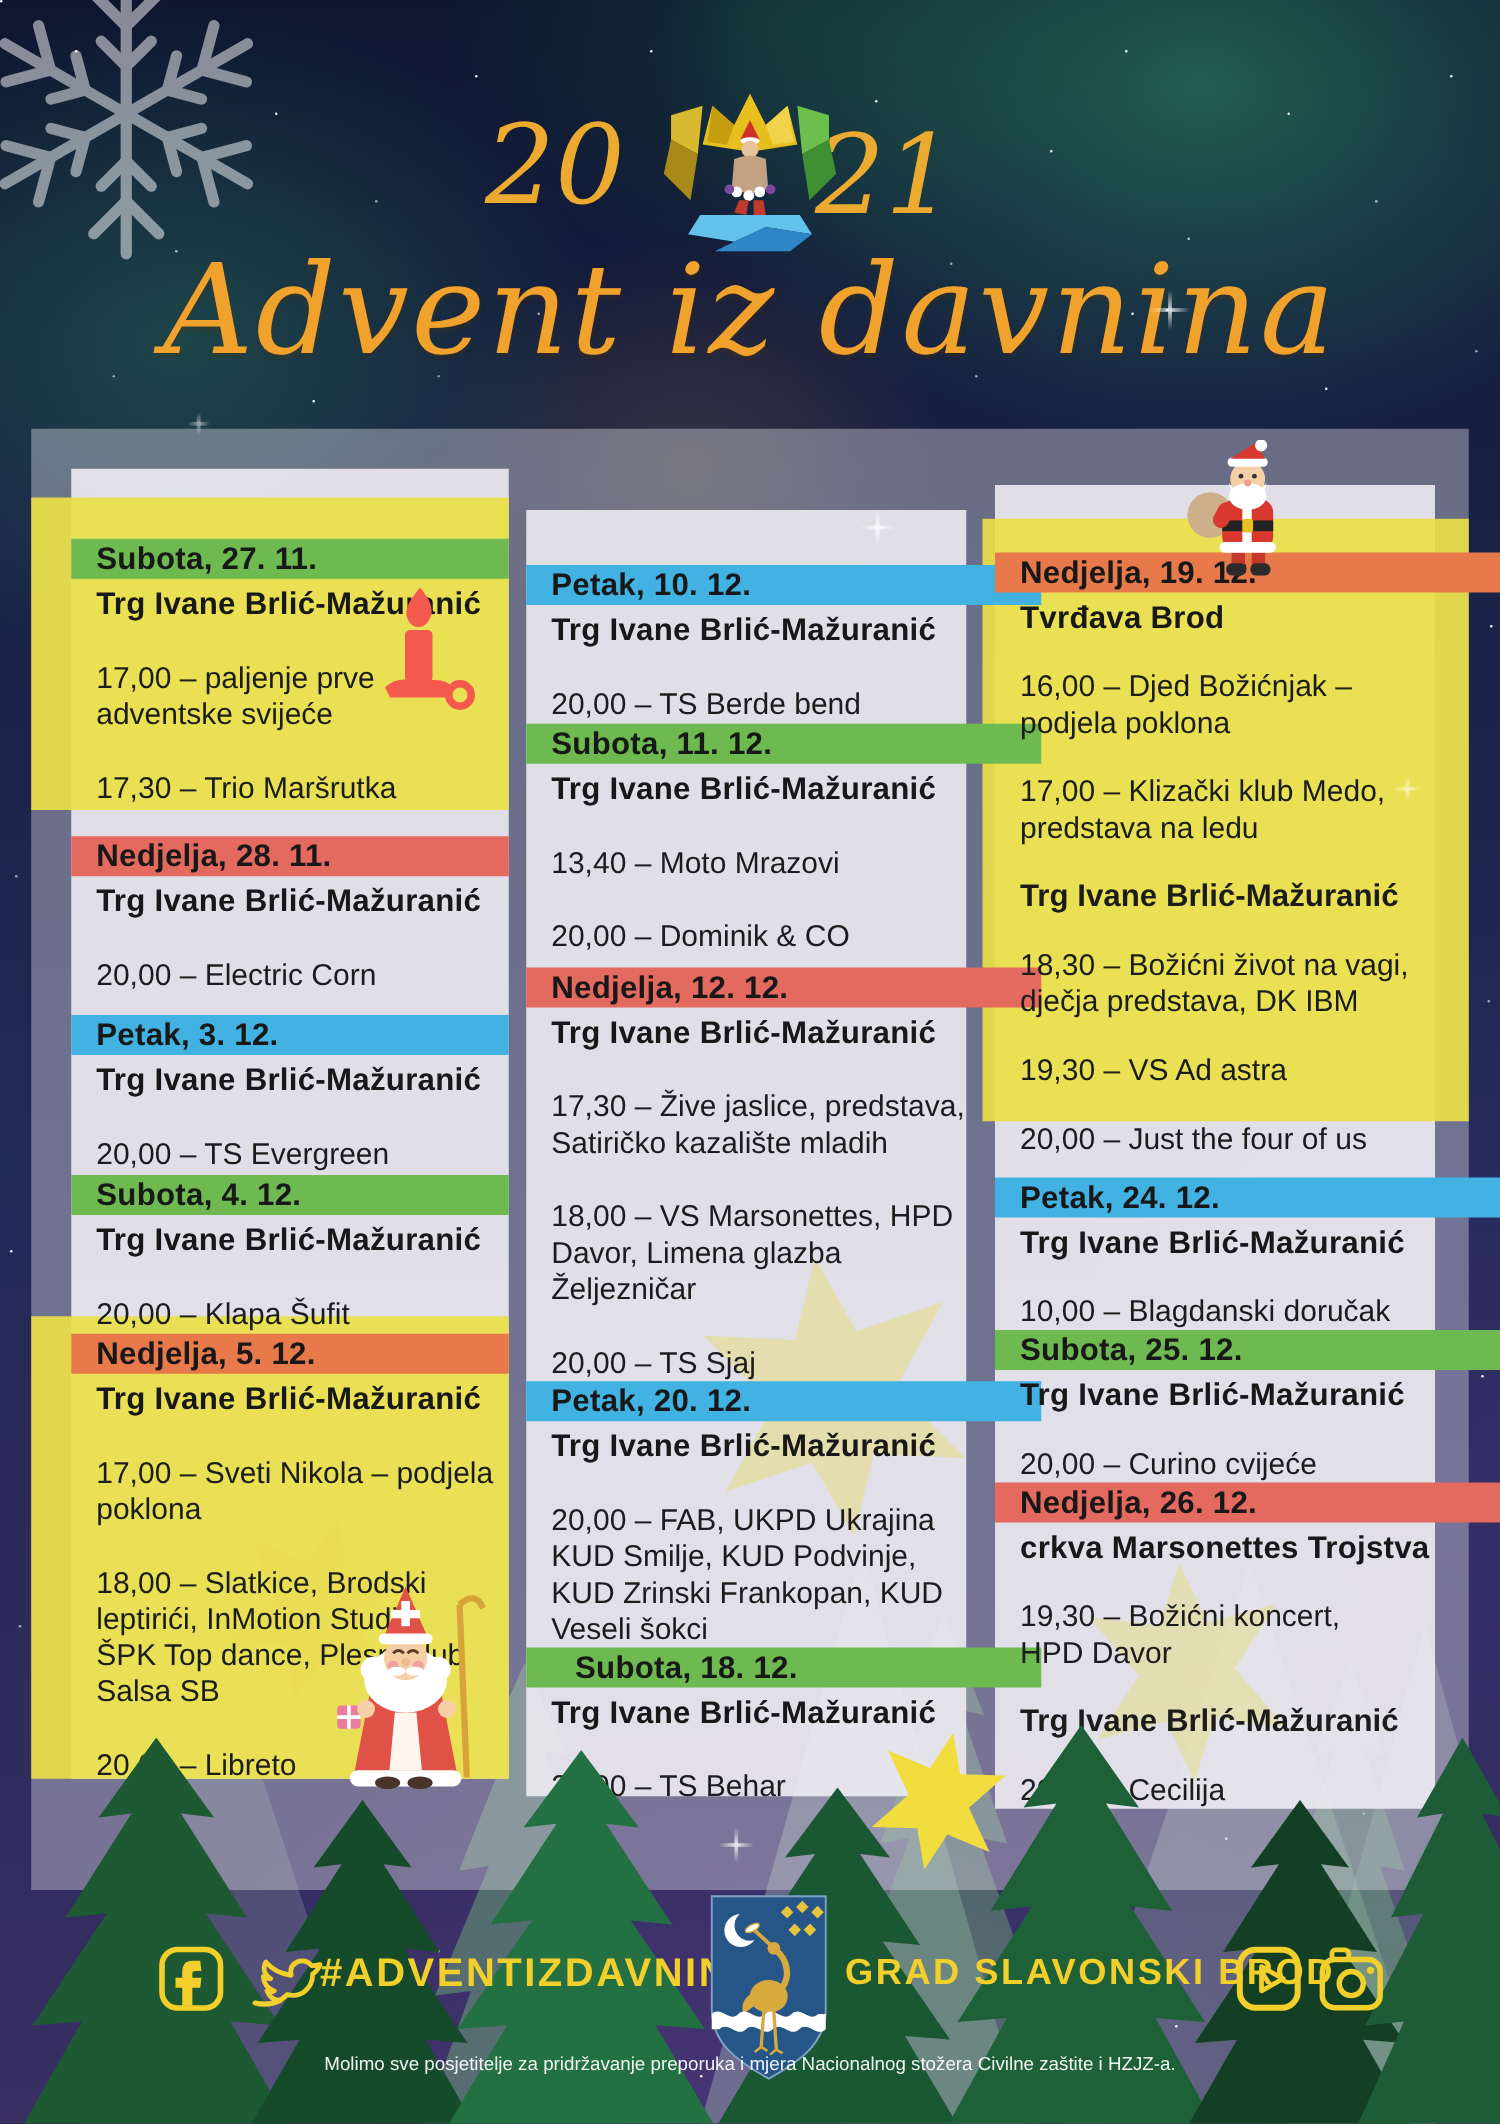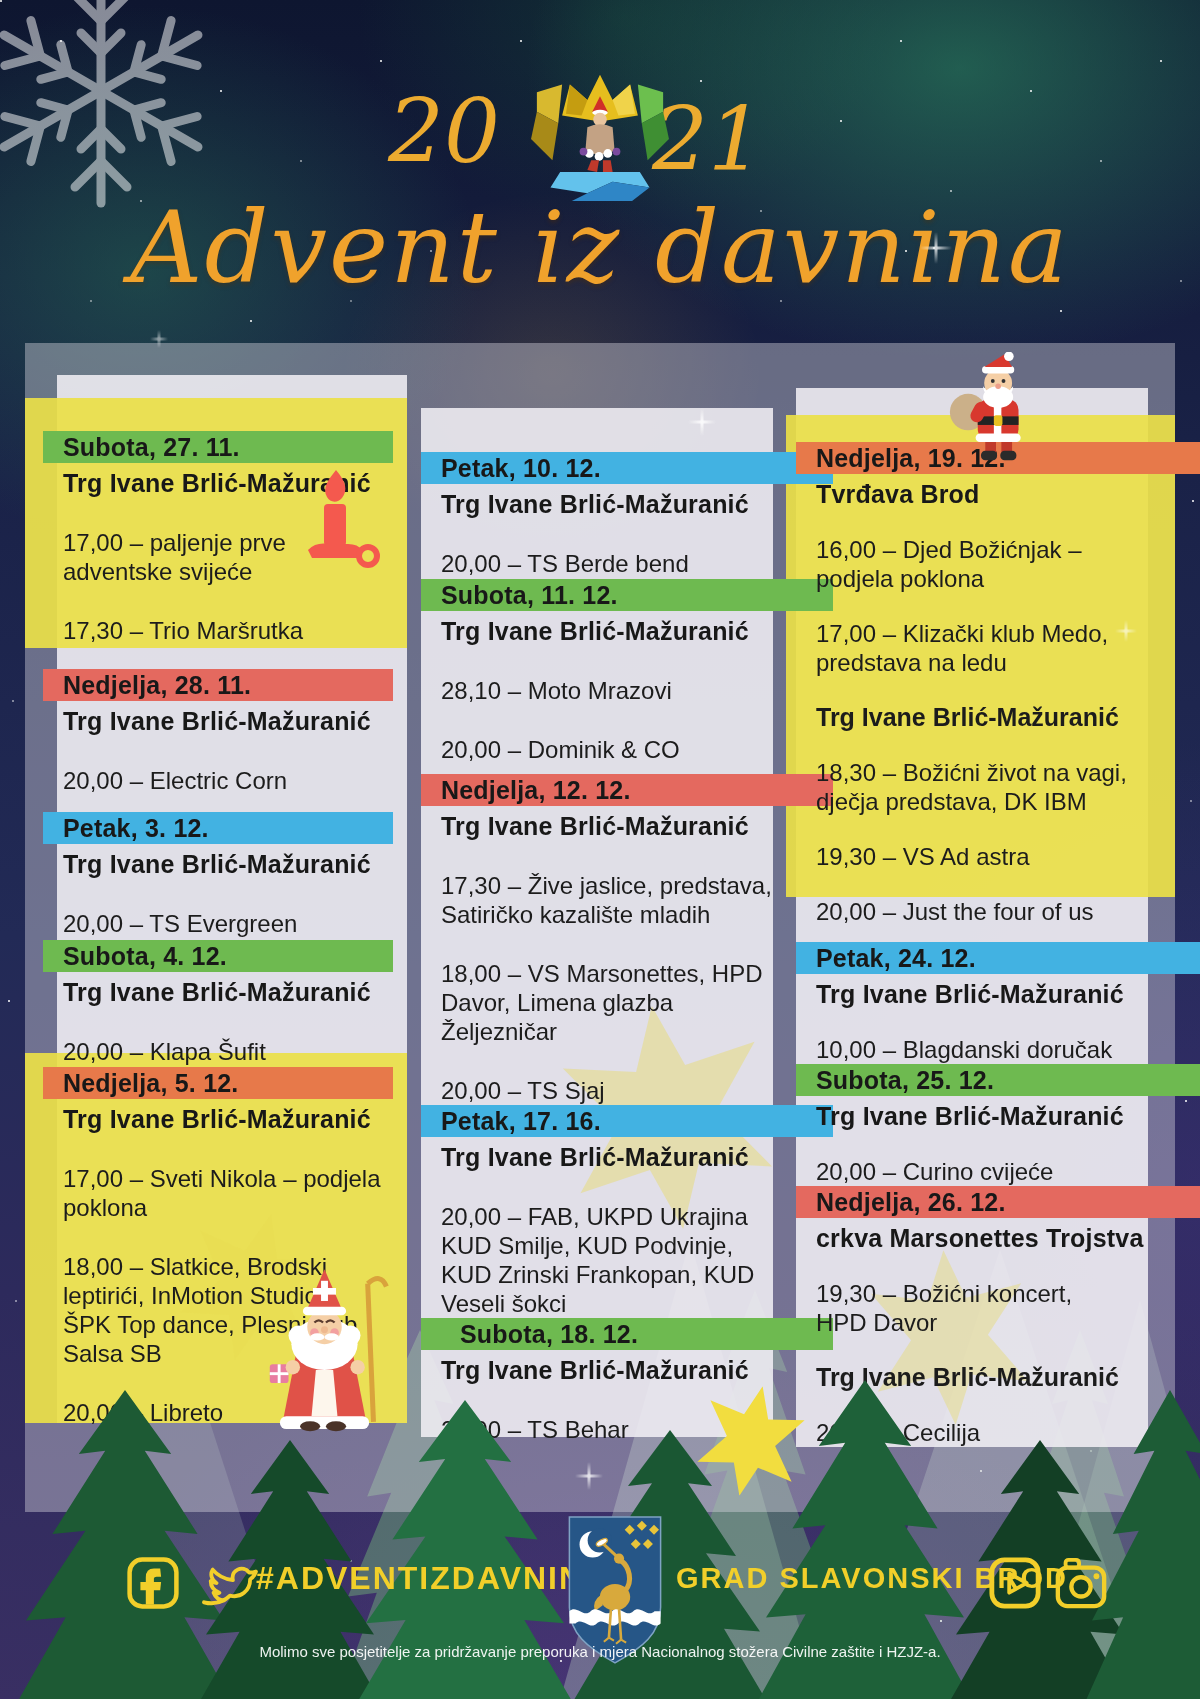--- a/index.html
+++ b/index.html
@@ -48,21 +48,21 @@
   #yellow2{left:25px;top:1053px;width:382px;height:370px;}
   #yellow3{left:786px;top:415px;width:389px;height:482px;}
   
   .star6{clip-path:polygon(50% 0%,61% 28%,93% 22%,72% 50%,93% 78%,61% 72%,50% 100%,39% 72%,7% 78%,28% 50%,7% 22%,39% 28%);}
   #softstar-a{left:555px;top:1005px;width:225px;height:225px;background:#e9d94e;opacity:.38;transform:rotate(-8deg);}
   #softstar-b{left:178px;top:1212px;width:150px;height:150px;background:#e9d94e;opacity:.3;transform:rotate(14deg);}
   #softstar-c{left:862px;top:1250px;width:175px;height:175px;background:#e9d94e;opacity:.34;transform:rotate(-4deg);}
   #solidstar{left:695px;top:1385px;width:112px;height:112px;background:#f2dd3f;transform:rotate(12deg);}
   
   .col{position:absolute;width:412px;}
-  #col1{left:43px;top:375px;width:350px;}
+  #col1{left:57px;top:375px;width:350px;}
   #col2{left:421px;top:408px;}
   #col3{left:796px;top:388px;}
   .sec .bar{height:32px;display:flex;align-items:center;padding-left:20px;box-sizing:border-box;
     font-weight:bold;font-size:25px;color:#181818;letter-spacing:.2px;}
   .sec .venue{margin:6px 0 0 20px;font-weight:bold;font-size:25px;color:#181818;letter-spacing:.2px;}
   .sec .ev{margin:30px 12px 0 20px;font-size:24px;line-height:29px;color:#1c1c1c;white-space:pre-line;}
   .sec .ev.bold{font-weight:bold;font-size:25px;}
   #col3 .ev{margin-top:26px;}
   
   .tri{clip-path:polygon(50% 0,100% 100%,0 100%);}
@@ -197,38 +197,38 @@
           <span>Petak, 10. 12.</span>
         </div>
         <div class="venue">Trg Ivane Brlić-Mažuranić</div>
         <div class="ev">20,00 – TS Berde bend</div>
       </div>
       <div class="sec" style="margin-top: 1px;">
         <div class="bar" style="background: rgb(110, 186, 80);">
           <span>Subota, 11. 12.</span>
         </div>
         <div class="venue">Trg Ivane Brlić-Mažuranić</div>
-        <div class="ev">28,10 – Moto Mrazovi</div>
+        <div class="ev">13,40 – Moto Mrazovi</div>
         <div class="ev">20,00 – Dominik &amp; CO</div>
       </div>
       <div class="sec" style="margin-top: 10px;">
         <div class="bar" style="background: rgb(228, 105, 95);">
           <span>Nedjelja, 12. 12.</span>
         </div>
         <div class="venue">Trg Ivane Brlić-Mažuranić</div>
         <div class="ev">17,30 – Žive jaslice, predstava,
 Satiričko kazalište mladih</div>
         <div class="ev">18,00 – VS Marsonettes, HPD
 Davor, Limena glazba
 Željezničar</div>
         <div class="ev">20,00 – TS Sjaj</div>
       </div>
       <div class="sec" style="margin-top: 0px;">
         <div class="bar" style="background: rgb(66, 178, 226);">
-          <span>Petak, 17. 16.</span>
+          <span>Petak, 20. 12.</span>
         </div>
         <div class="venue">Trg Ivane Brlić-Mažuranić</div>
         <div class="ev">20,00 – FAB, UKPD Ukrajina
 KUD Smilje, KUD Podvinje,
 KUD Zrinski Frankopan, KUD
 Veseli šokci</div>
       </div>
       <div class="sec" style="margin-top: 0px;">
         <div class="bar" style="background: rgb(110, 186, 80); padding-left: 39px;">
           <span>Subota, 18. 12.</span>

